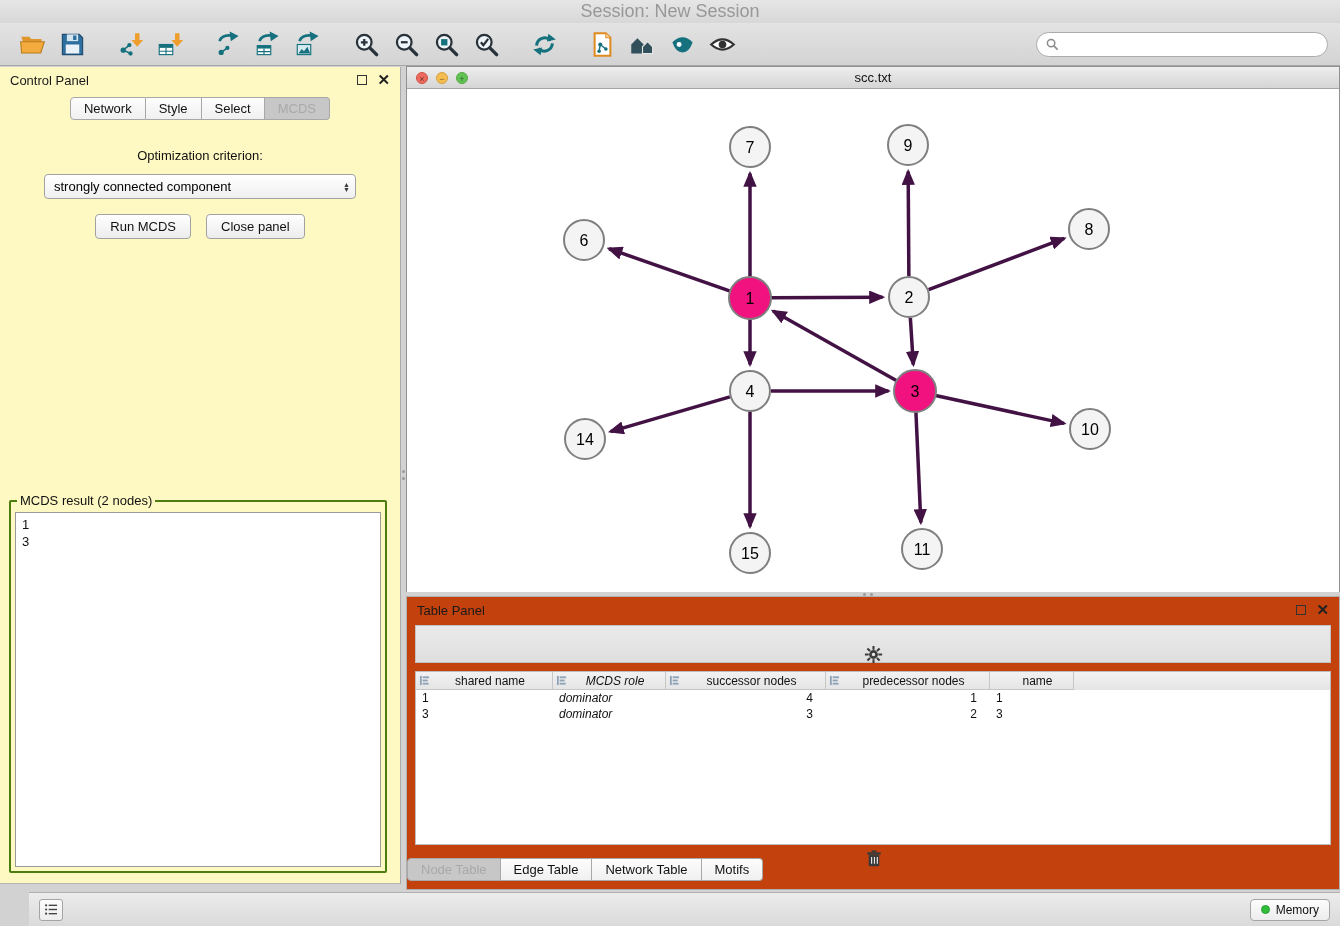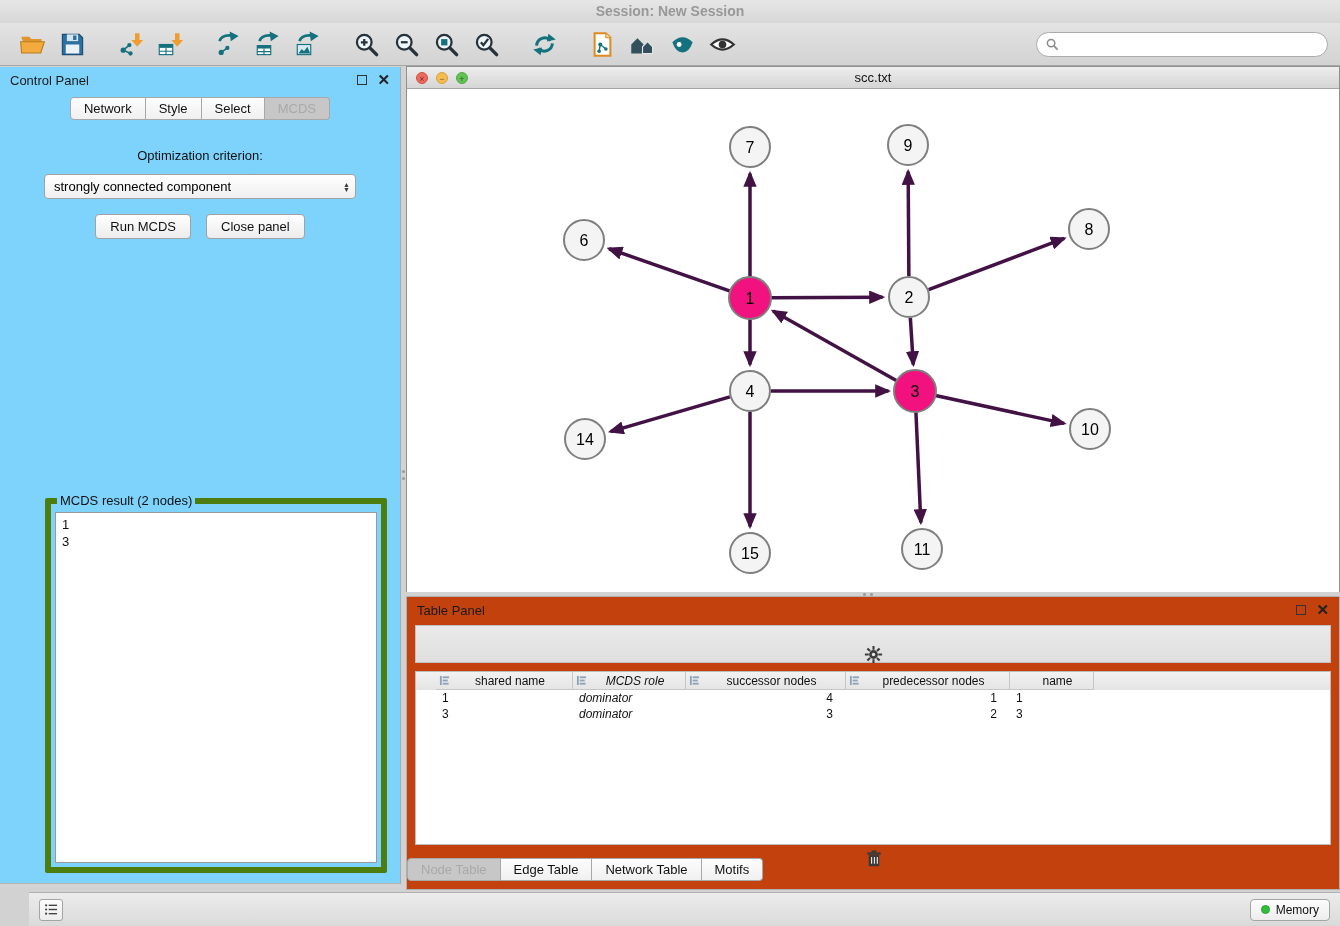--- a/index.html
+++ b/index.html
@@ -4,60 +4,60 @@
 <style>
   * { margin:0; padding:0; box-sizing:border-box; }
   html,body { background:#888; }
   body { font-family:"Liberation Sans", sans-serif; }
   .window { position:relative; width:1340px; height:926px; background:#d2d2d2; overflow:hidden;
             font-family:"Liberation Sans", sans-serif; }
 
   
   .titlebar { position:absolute; top:0; left:0; right:0; height:32px;
               background:linear-gradient(#e6e6e6,#d2d2d2); border-bottom:1px solid #a9a9a9;
-              text-align:center; line-height:22px; font-size:14px; color:#989898;font-weight:bold; }
+              text-align:center; line-height:22px; font-size:18px; color:#989898; }
 
   
   .toolbar { position:absolute; top:23px; left:0; right:0; height:43px;
              background:linear-gradient(#e3e3e3,#d3d3d3); border-bottom:1px solid #a6a6a6;
              display:flex; align-items:center; padding:0 12px; }
   .tbtn { width:40px; height:34px; display:flex; align-items:center; justify-content:center; border-radius:4px; }
   .tbtn svg { width:27px; height:27px; }
   .tgroup { display:flex; margin-left:18px; }
   .tgroup.first { margin-left:0; }
   .searchbox { margin-left:auto; width:292px; height:25px; background:#fff; border:1px solid #ababab;
                border-radius:13px; display:flex; align-items:center; padding:0 9px; }
   .searchbox svg { width:13px; height:13px; flex:0 0 auto; }
   .searchbox input { border:none; outline:none; background:transparent; flex:1; margin-left:5px; font-size:13px;
                      font-family:"Liberation Sans", sans-serif; }
 
   
   .control-panel { position:absolute; left:0; top:67px; width:401px; height:817px;
-                   background:#7dd3fc; border-right:1px solid #aaa; border-bottom:1px solid #b5b5b5; }
+                   background:#fef9c3; border-right:1px solid #aaa; border-bottom:1px solid #b5b5b5; }
   .panel-header { height:26px; display:flex; align-items:center; padding:0 10px; font-size:13px; color:#1a1a1a; }
   .panel-header .spacer { flex:1; }
   .float-btn { width:10px; height:10px; border:1.5px solid #333; margin-right:10px; display:inline-block; }
   .close-btn { font-size:15px; font-weight:bold; color:#222; line-height:10px; }
   .ctabs { display:flex; justify-content:center; margin-top:4px; }
   .tab { padding:3px 13px; font-size:13px; background:linear-gradient(#fdfdfd,#f0f0f0);
          border:1px solid #a8a8a8; border-left:none; color:#111; }
   .tab:first-child { border-left:1px solid #a8a8a8; border-radius:4px 0 0 4px; }
   .tab:last-child { border-radius:0 4px 4px 0; }
   .tab.selected-disabled { background:#c7c7c7; color:#a9a9a9; }
   .opt-label { text-align:center; margin-top:28px; font-size:13px; color:#111; }
   .selectbox { width:312px; height:25px; margin:11px auto 12px; border:1px solid #a2a2a2; border-radius:4px;
                background:linear-gradient(#ffffff,#efefef); display:flex; align-items:center;
                padding-left:9px; font-size:13px; }
   .selectbox .chev { margin-left:auto; margin-right:5px; display:flex; flex-direction:column; align-items:center;
                      font-size:7px; line-height:5px; color:#3a3a3a; }
   .btnrow { display:flex; justify-content:center; gap:15px; margin-top:15px; }
   .pushbtn { padding:4px 14px; font-size:13px; border:1px solid #a2a2a2; border-radius:4px;
              background:linear-gradient(#ffffff,#ececec); color:#111;text-align:right; }
   .result-fieldset { position:absolute; left:9px; right:13px; top:426px; bottom:10px;
-                     border:6px solid #4d7c0f; border-radius:2px; padding:4px; display:flex;margin-left:36px; }
+                     border:2px solid #4d7c0f; border-radius:2px; padding:4px; display:flex; }
   .result-fieldset legend { font-size:13px; color:#111; padding:0 3px; margin-left:2px; }
   .result-box { flex:1; background:#fff; border:1px solid #9a9a9a; padding:3px 6px; overflow:auto; }
   .result-line { font-size:13px; line-height:17px; color:#111; }
 
   
   .net-window { position:absolute; left:406px; top:66px; width:934px; height:526px;
                 background:#fff; border:1px solid #909090; }
   .net-titlebar { height:22px; background:linear-gradient(#eeeeee,#d5d5d5); border-bottom:1px solid #a5a5a5;
                   text-align:center; font-size:13px; line-height:22px; color:#111; position:relative; }
   .lights { position:absolute; left:9px; top:5px; display:flex; gap:8px; }
@@ -86,21 +86,21 @@
   .tp-toolbar .ticon { width:24px; height:24px; display:flex; align-items:center; justify-content:center; }
   .tp-toolbar svg { width:21px; height:21px; }
   .fx { font-family:"Liberation Serif", serif; font-style:italic; font-size:19px; color:#9b9b9b; }
   .table-area { position:absolute; left:8px; right:8px; top:74px; bottom:44px; background:#fff;
                 border:1px solid #bdbdbd; overflow:hidden; }
   .thead { display:flex; height:18px; background:linear-gradient(#f2f2f2,#e4e4e4); }
   .hcell { position:relative; display:flex; align-items:center; border-right:1px solid #c6c6c6;
            border-bottom:1px solid #c6c6c6; font-size:12px; color:#111; }
   .hcell svg { position:absolute; left:3px; width:11px; height:11px; }
   .hlabel { flex:1; text-align:center; padding-left:12px; }
-  .c0 { width:137px;margin-left:20px; } .c1 { width:113px;font-style:italic; } .c2 { width:160px; } .c3 { width:164px; } .c4 { width:84px; }
+  .c0 { width:137px; } .c1 { width:113px;font-style:italic; } .c2 { width:160px; } .c3 { width:164px; } .c4 { width:84px; }
   .trow { display:flex; height:16px; }
   .tcell { font-size:12px; line-height:16px; color:#111; padding:0 6px; overflow:hidden; white-space:nowrap; }
   .tcell.c2, .tcell.c3 { text-align:right; padding-right:13px; }
   .ttabs { position:absolute; bottom:8px; left:0; right:0; display:flex; }
 
   
   .statusbar { position:absolute; bottom:0; left:0; right:0; height:34px;
                background:linear-gradient(#ececec,#dadada); border-top:1px solid #b0b0b0;
                display:flex; align-items:center; padding:0 10px;margin-left:29px; }
   .list-btn { width:24px; height:22px; border:1px solid #a5a5a5; border-radius:3px;

